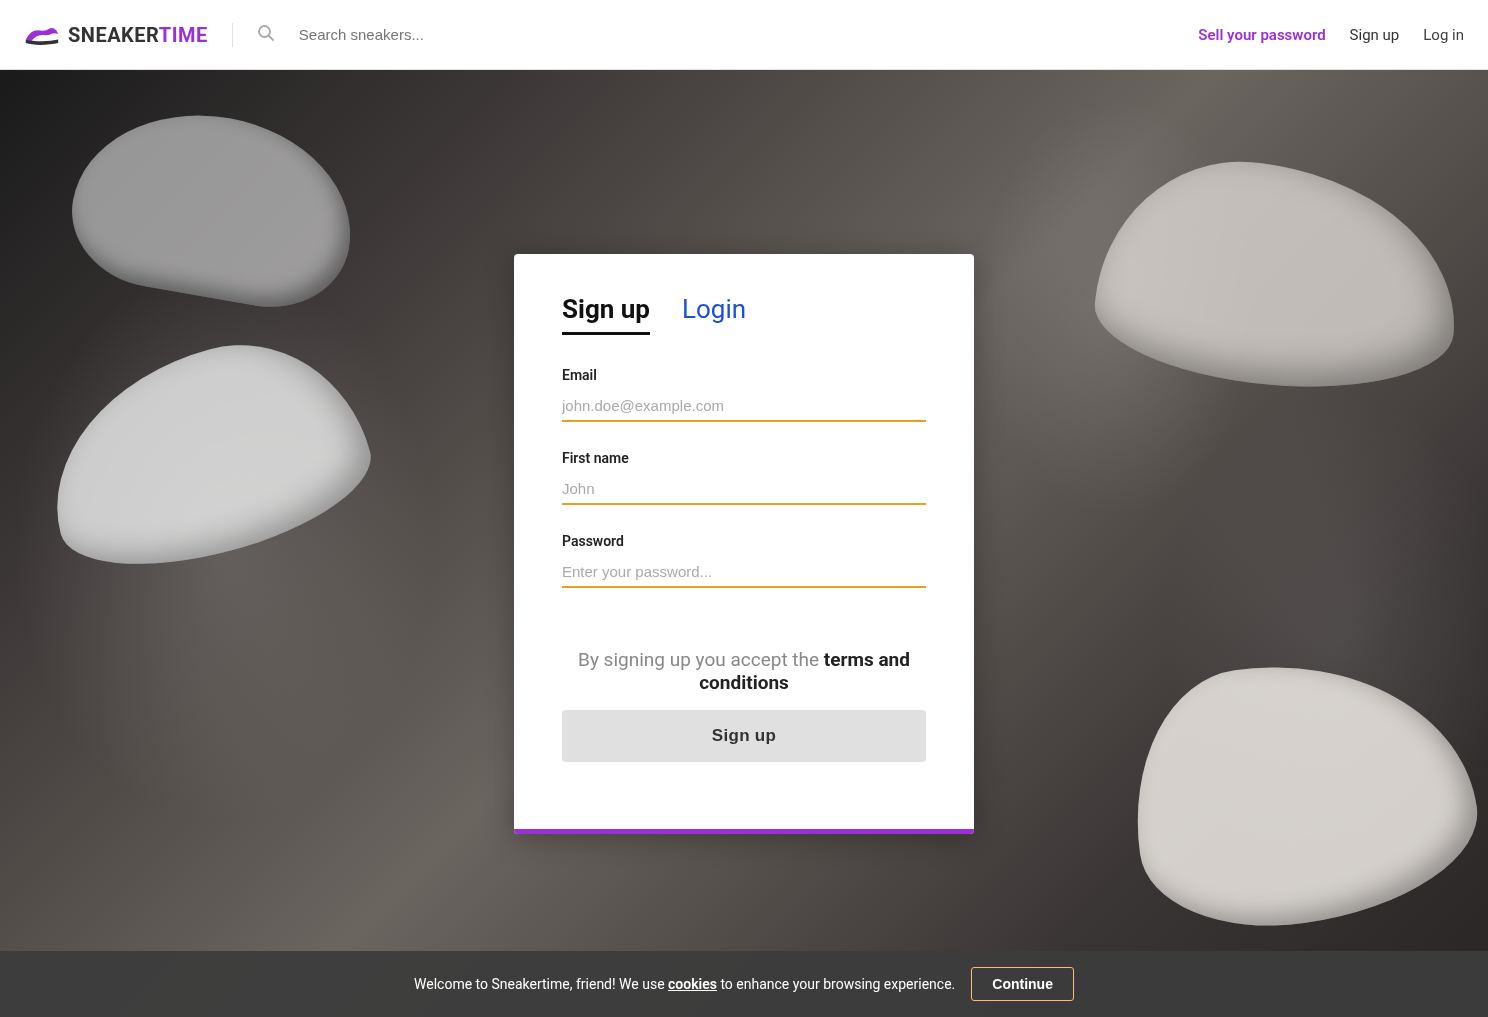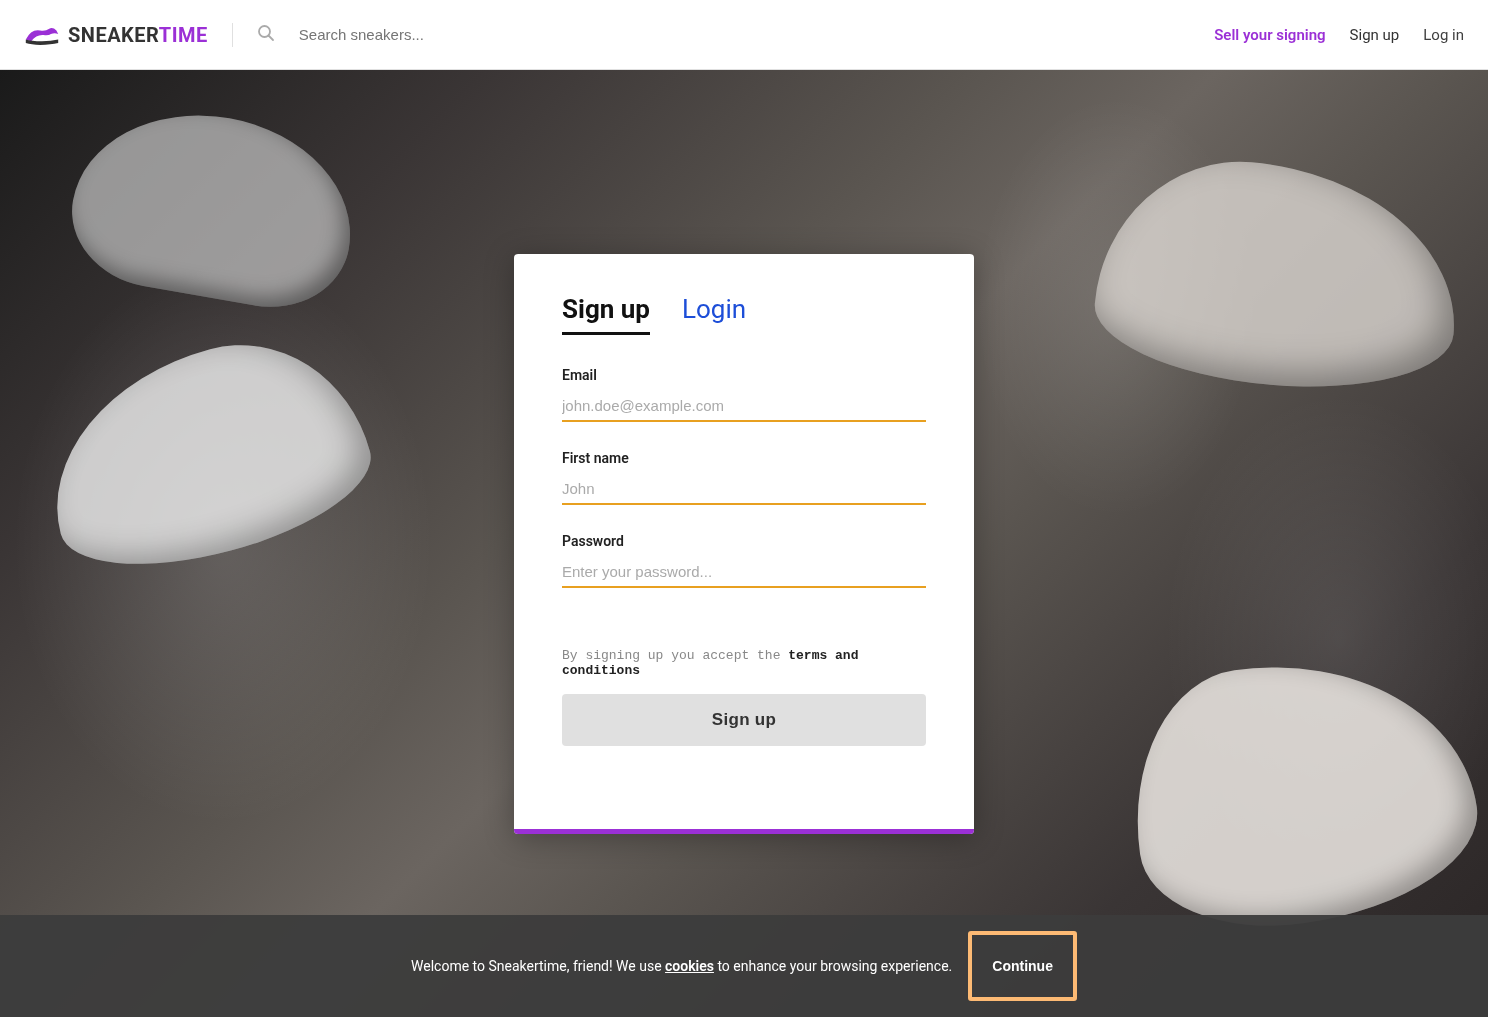--- a/index.html
+++ b/index.html
@@ -199,25 +199,24 @@
       gap: 24px;
       margin-bottom: 28px;
     }
 
     .form-col {
       flex: 1;
     }
 
     
     .terms-text {
-      text-align: left;
-      font-size: 13px;
+      text-align: center;
+      font-size: 19px;
       color: #888;
       margin-bottom: 16px;
-      font-family: Liberation Mono, monospace;
     }
 
     .terms-link {
       color: #222;
       font-weight: 700;
       text-decoration: none;
     }
 
     
     .btn-signup {
@@ -254,24 +253,24 @@
       color: #ffffff;
     }
 
     .cookie-link {
       color: #ffffff;
       text-decoration: underline;
       font-weight: 600;
     }
 
     .btn-continue {
-      border: 4px solid #fdba74;
+      border: 1px solid #fdba74;
       background: transparent;
       color: #ffffff;
-      padding: 23px 20px;
+      padding: 8px 20px;
       border-radius: 3px;
       font-size: 14px;
       font-weight: 600;
       cursor: pointer;
       white-space: nowrap;
     }
 
     
     .bg-canvas {
       position: absolute;
@@ -360,21 +359,21 @@
     <span class="search-icon-wrap">
       <svg width="18" height="18" viewBox="0 0 18 18" fill="none">
         <circle cx="7.5" cy="7.5" r="5.5" stroke="#aaa" stroke-width="1.8"></circle>
         <line x1="11.5" y1="11.5" x2="16" y2="16" stroke="#aaa" stroke-width="1.8" stroke-linecap="round"></line>
       </svg>
     </span>
     <input class="search-input" type="text" placeholder="Search sneakers..." style="">
   </div>
 
   <nav class="nav-area">
-    <a class="nav-sell" href="#">Sell your signing</a>
+    <a class="nav-sell" href="#">Sell your password</a>
     <a class="nav-signup" href="#">Sign up</a>
     <a class="nav-login" href="#">Log in</a>
   </nav>
 </header>
 
 <section class="hero">
 
   <div class="bg-canvas">
     <div class="sneaker-top-left"></div>
     <div class="sneaker-left"></div>

